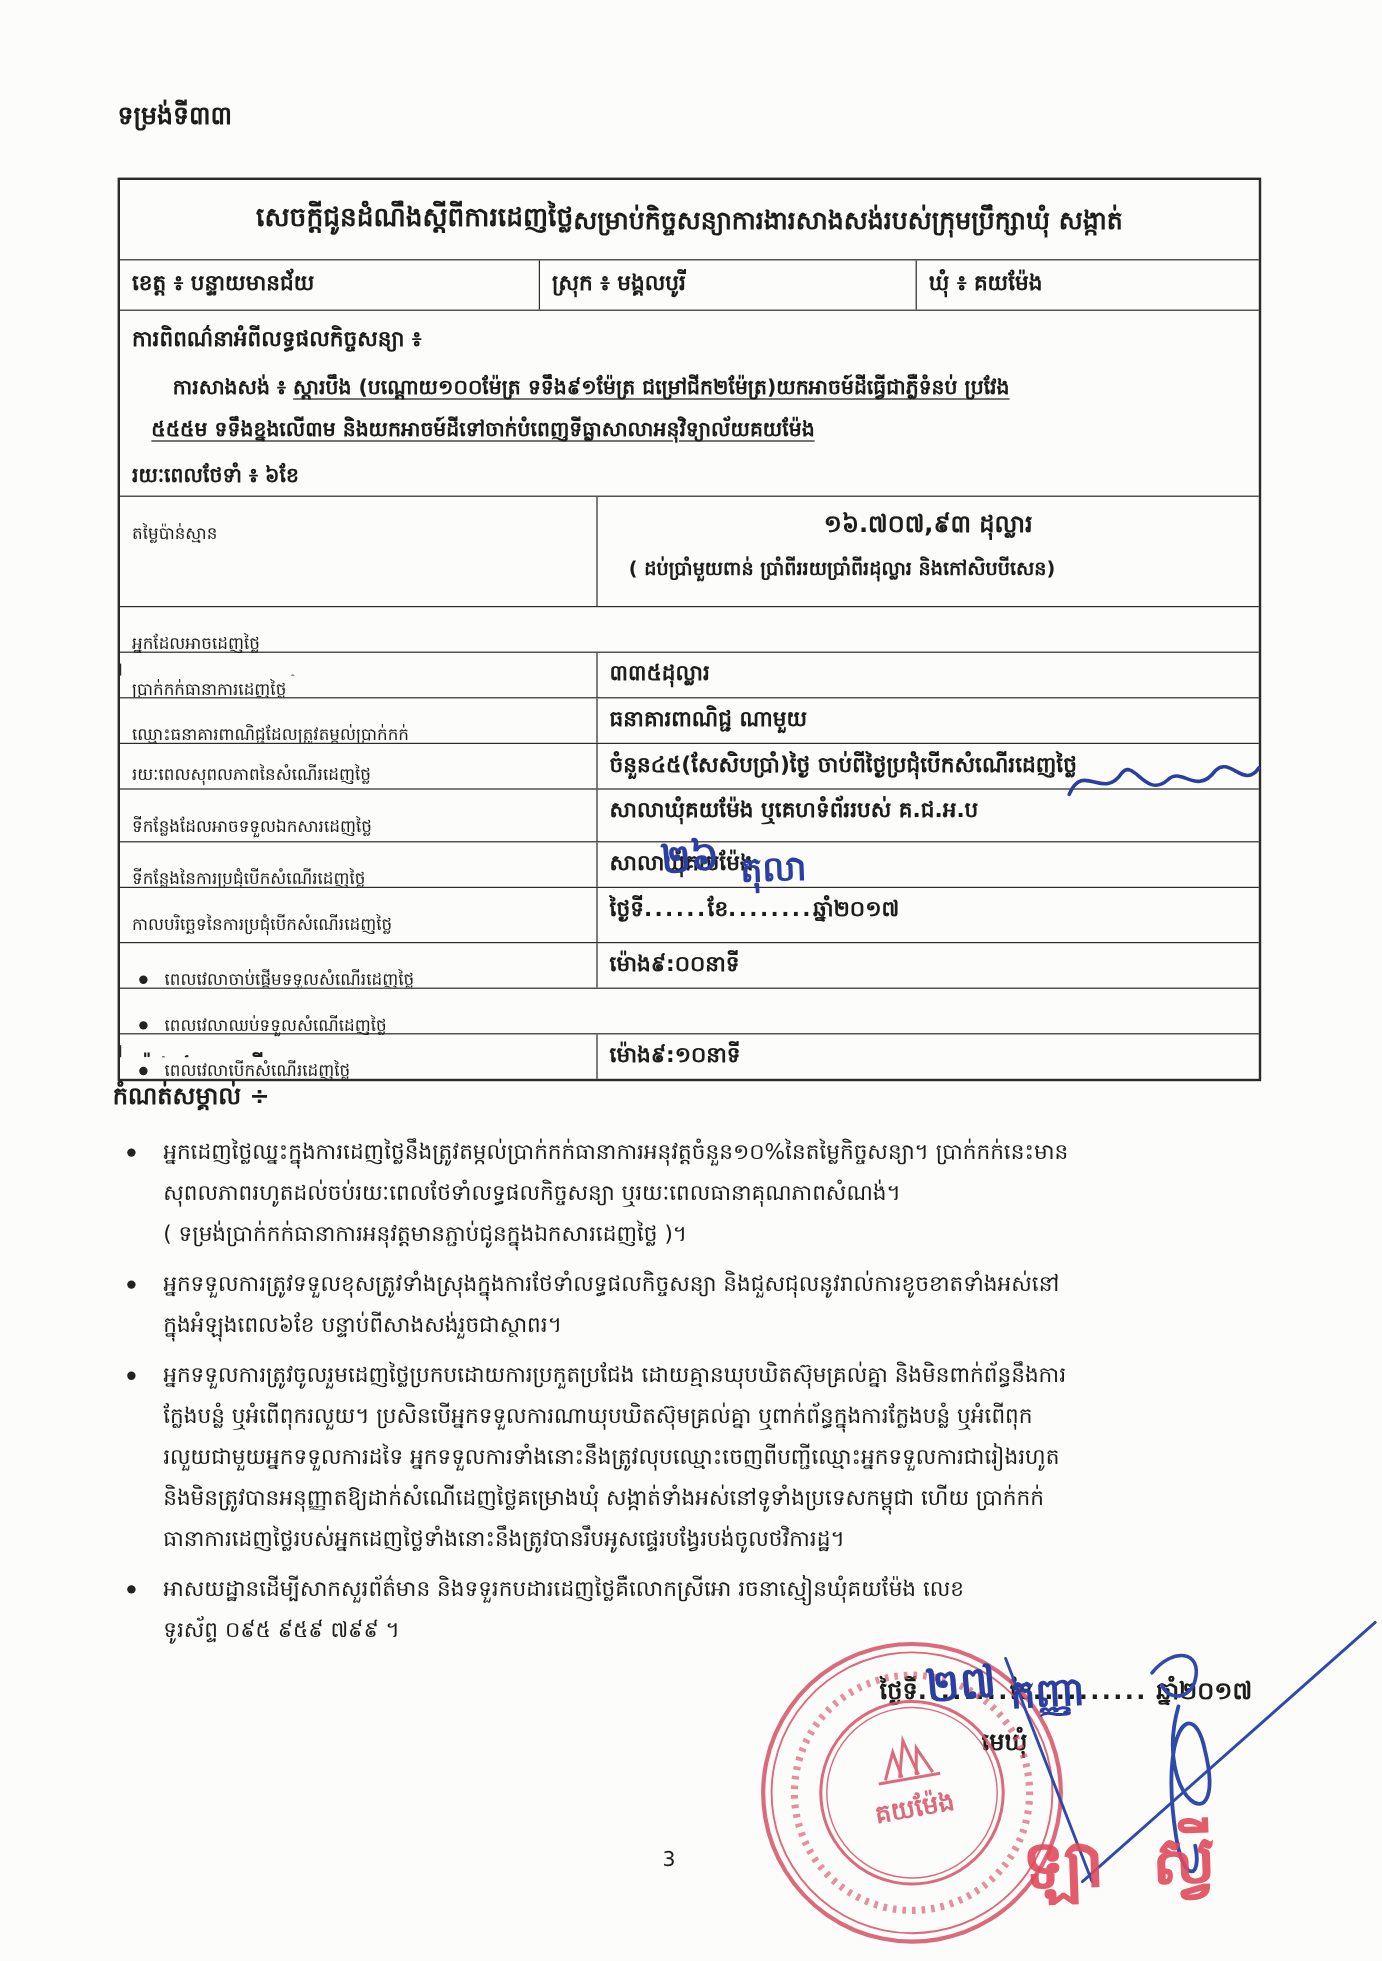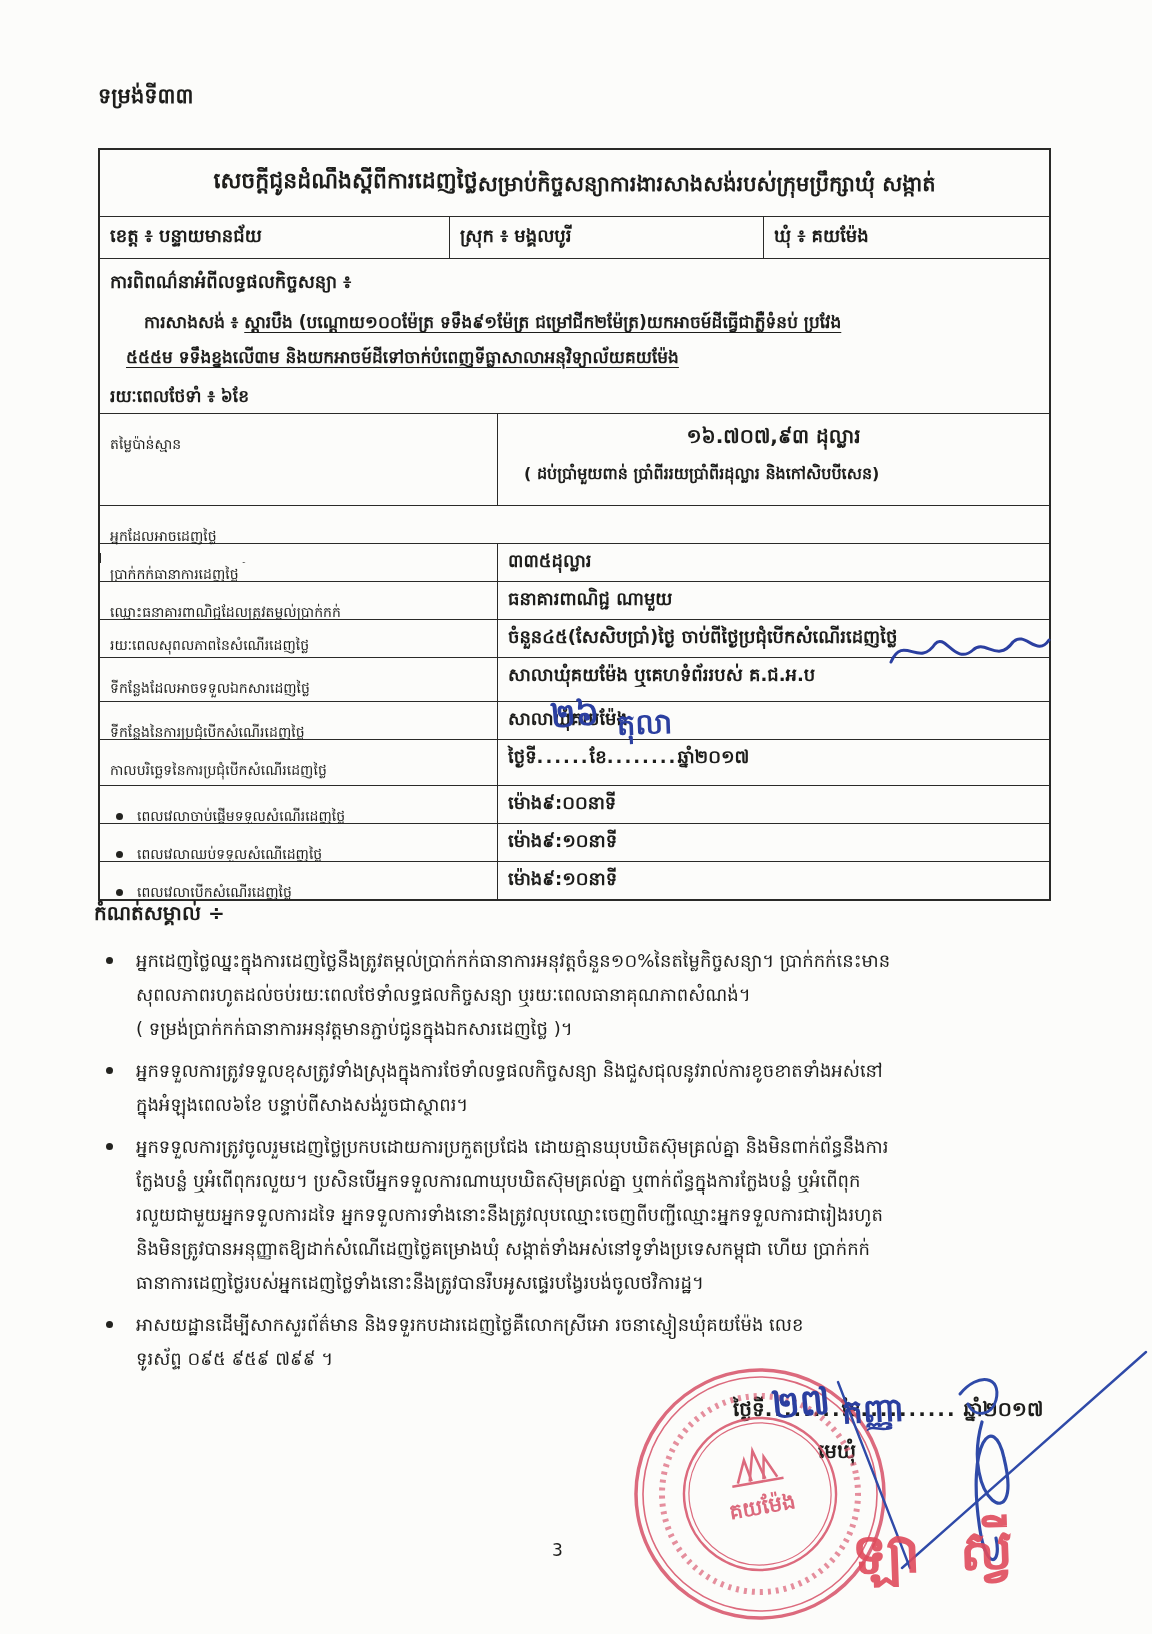--- a/index.html
+++ b/index.html
@@ -150,21 +150,21 @@
     <div class="cell cright nowrap">
       <span>ថ្ងៃទី</span><span class="dotted">......</span><span>ខែ</span><span class="dotted">........</span><span>ឆ្នាំ២០១៧</span>
     </div>
   </div>
 
   <div class="trow" style="height:38px;">
     <div class="cell cleft nowrap"><span class="bullet-dot"></span><span>ពេលវេលាចាប់ផ្តើមទទួលសំណើរដេញថ្លៃ</span></div>
     <div class="cell cright nowrap">ម៉ោង៩:០០នាទី</div>
   </div>
 
-  <div class="trow" style="height:38px;">
+  <div class="trow" style="height:38px;flex-direction:column;">
     <div class="cell cleft nowrap"><span class="bullet-dot"></span><span>ពេលវេលាឈប់ទទួលសំណើដេញថ្លៃ</span></div>
     <div class="cell cright nowrap">ម៉ោង៩:១០នាទី</div>
   </div>
 
   <div class="trow" style="height:38px;">
     <div class="cell cleft nowrap"><span class="bullet-dot"></span><span>ពេលវេលាបើកសំណើរដេញថ្លៃ</span></div>
     <div class="cell cright nowrap">ម៉ោង៩:១០នាទី</div>
   </div>
 
 </div>

